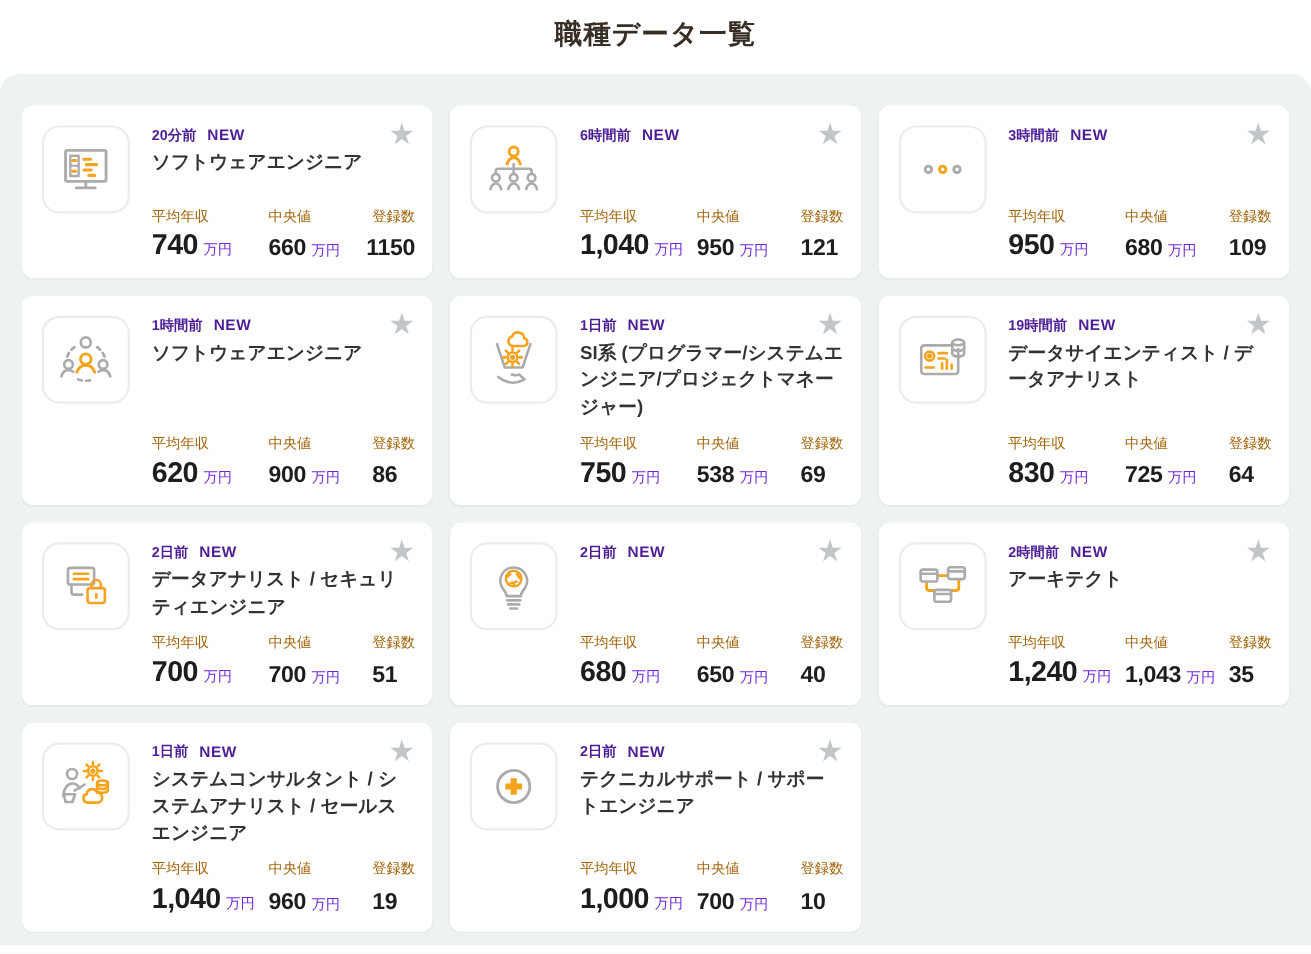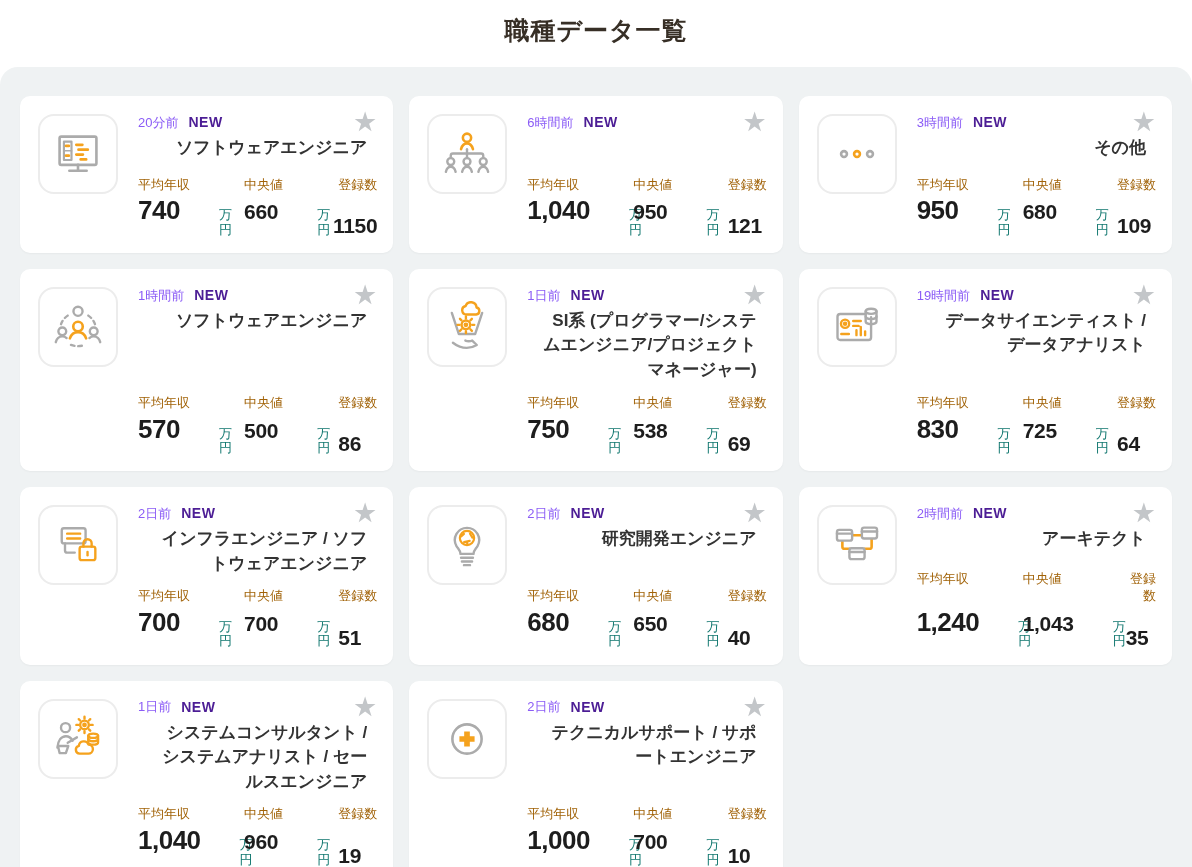--- a/index.html
+++ b/index.html
@@ -43,41 +43,41 @@
   }
   .icon-box {
     width:76px; height:76px; flex:none;
     border:2px solid #ececec; border-radius:16px;
     background:#fff;
     display:flex; align-items:center; justify-content:center;
   }
   .icon-box svg { width:52px; height:52px; display:block; }
   .card-main { flex:1; min-width:0; display:flex; flex-direction:column; }
   .meta-row { display:flex; align-items:center; gap:10px; line-height:1.2; }
-  .time { font-size:13px; color:#8b5cf6; }
+  .time { font-size:13px; color:#4c1d95;font-weight:bold; }
   .new-badge { font-size:14px; font-weight:bold; color:#4c1d95; letter-spacing:.5px; }
   .job-title {
-    margin:5px 10px 0; font-size:17px; font-weight:bold; color:#333;
-    line-height:1.45; overflow-wrap:anywhere;text-align:right;
+    margin:5px 0 0; font-size:17px; font-weight:bold; color:#333;
+    line-height:1.45; overflow-wrap:anywhere;
   }
   .stats {
     margin-top:auto; padding-top:12px;
     display:grid;
     grid-template-columns:106px 1fr auto;
   }
   .stat-label { font-size:13px; color:#a16207; line-height:1.3; }
   .stat-label.right { text-align:right; }
   .stat-value {
     margin-top:3px; line-height:1.1; color:#1d1d1d;
     display:flex; align-items:baseline; gap:5px; align-self:end;
   }
   .stat-value.right { justify-content:flex-start; }
   .num-big { font-size:26px; font-weight:bold; letter-spacing:-.5px; }
   .num { font-size:21px; font-weight:bold; letter-spacing:-.3px; }
-  .unit { font-size:13px; color:#0f766e;margin-left:34px; }
+  .unit { font-size:13px; color:#6d28d9; }
   .star {
     position:absolute; top:13px; right:16px;
     font-size:27px; line-height:1; color:#c3c6c9;
     user-select:none; cursor:pointer;
   }
 </style>
 </head>
 <body>
 
 <header class="header">
@@ -181,21 +181,20 @@
               <circle cx="24" cy="24" r="2.7" stroke="#F5A21D" stroke-width="2.4"></circle>
               <circle cx="36" cy="24" r="2.7" stroke="#ABABAB" stroke-width="2.4"></circle>
             </svg>
           </span>
     </div>
     <div class="card-main">
       <div class="meta-row">
         <span class="time">3時間前</span>
         <span class="new-badge">NEW</span>
       </div>
-      <h3 class="job-title">その他</h3>
       <div class="stats">
         <div class="stat-label">平均年収</div>
         <div class="stat-label">中央値</div>
         <div class="stat-label right">登録数</div>
         <div class="stat-value">
           <span class="num-big">950</span>
           <span class="unit">万円</span>
         </div>
         <div class="stat-value">
           <span class="num">680</span>
@@ -234,25 +233,25 @@
       <div class="meta-row">
         <span class="time">1時間前</span>
         <span class="new-badge">NEW</span>
       </div>
       <h3 class="job-title">ソフトウェアエンジニア</h3>
       <div class="stats">
         <div class="stat-label">平均年収</div>
         <div class="stat-label">中央値</div>
         <div class="stat-label right">登録数</div>
         <div class="stat-value">
-          <span class="num-big">570</span>
-          <span class="unit">万円</span>
-        </div>
-        <div class="stat-value">
-          <span class="num">500</span>
+          <span class="num-big">620</span>
+          <span class="unit">万円</span>
+        </div>
+        <div class="stat-value">
+          <span class="num">900</span>
           <span class="unit">万円</span>
         </div>
         <div class="stat-value right">
           <span class="num">86</span>
         </div>
       </div>
     </div>
     <span class="star">★</span>
   </article>
 
@@ -358,21 +357,21 @@
                 <path d="M32.8 30.5v3"></path>
               </g>
             </svg>
           </span>
     </div>
     <div class="card-main">
       <div class="meta-row">
         <span class="time">2日前</span>
         <span class="new-badge">NEW</span>
       </div>
-      <h3 class="job-title">インフラエンジニア / ソフトウェアエンジニア</h3>
+      <h3 class="job-title">データアナリスト / セキュリティエンジニア</h3>
       <div class="stats">
         <div class="stat-label">平均年収</div>
         <div class="stat-label">中央値</div>
         <div class="stat-label right">登録数</div>
         <div class="stat-value">
           <span class="num-big">700</span>
           <span class="unit">万円</span>
         </div>
         <div class="stat-value">
           <span class="num">700</span>
@@ -399,21 +398,20 @@
                 <path d="M21.2 13.8l-2.6 2.2M26.8 13.6l2.2 3.6M21.3 21.3l5.2-1.1M24.2 24v-2.9"></path>
               </g>
             </svg>
           </span>
     </div>
     <div class="card-main">
       <div class="meta-row">
         <span class="time">2日前</span>
         <span class="new-badge">NEW</span>
       </div>
-      <h3 class="job-title">研究開発エンジニア</h3>
       <div class="stats">
         <div class="stat-label">平均年収</div>
         <div class="stat-label">中央値</div>
         <div class="stat-label right">登録数</div>
         <div class="stat-value">
           <span class="num-big">680</span>
           <span class="unit">万円</span>
         </div>
         <div class="stat-value">
           <span class="num">650</span>

